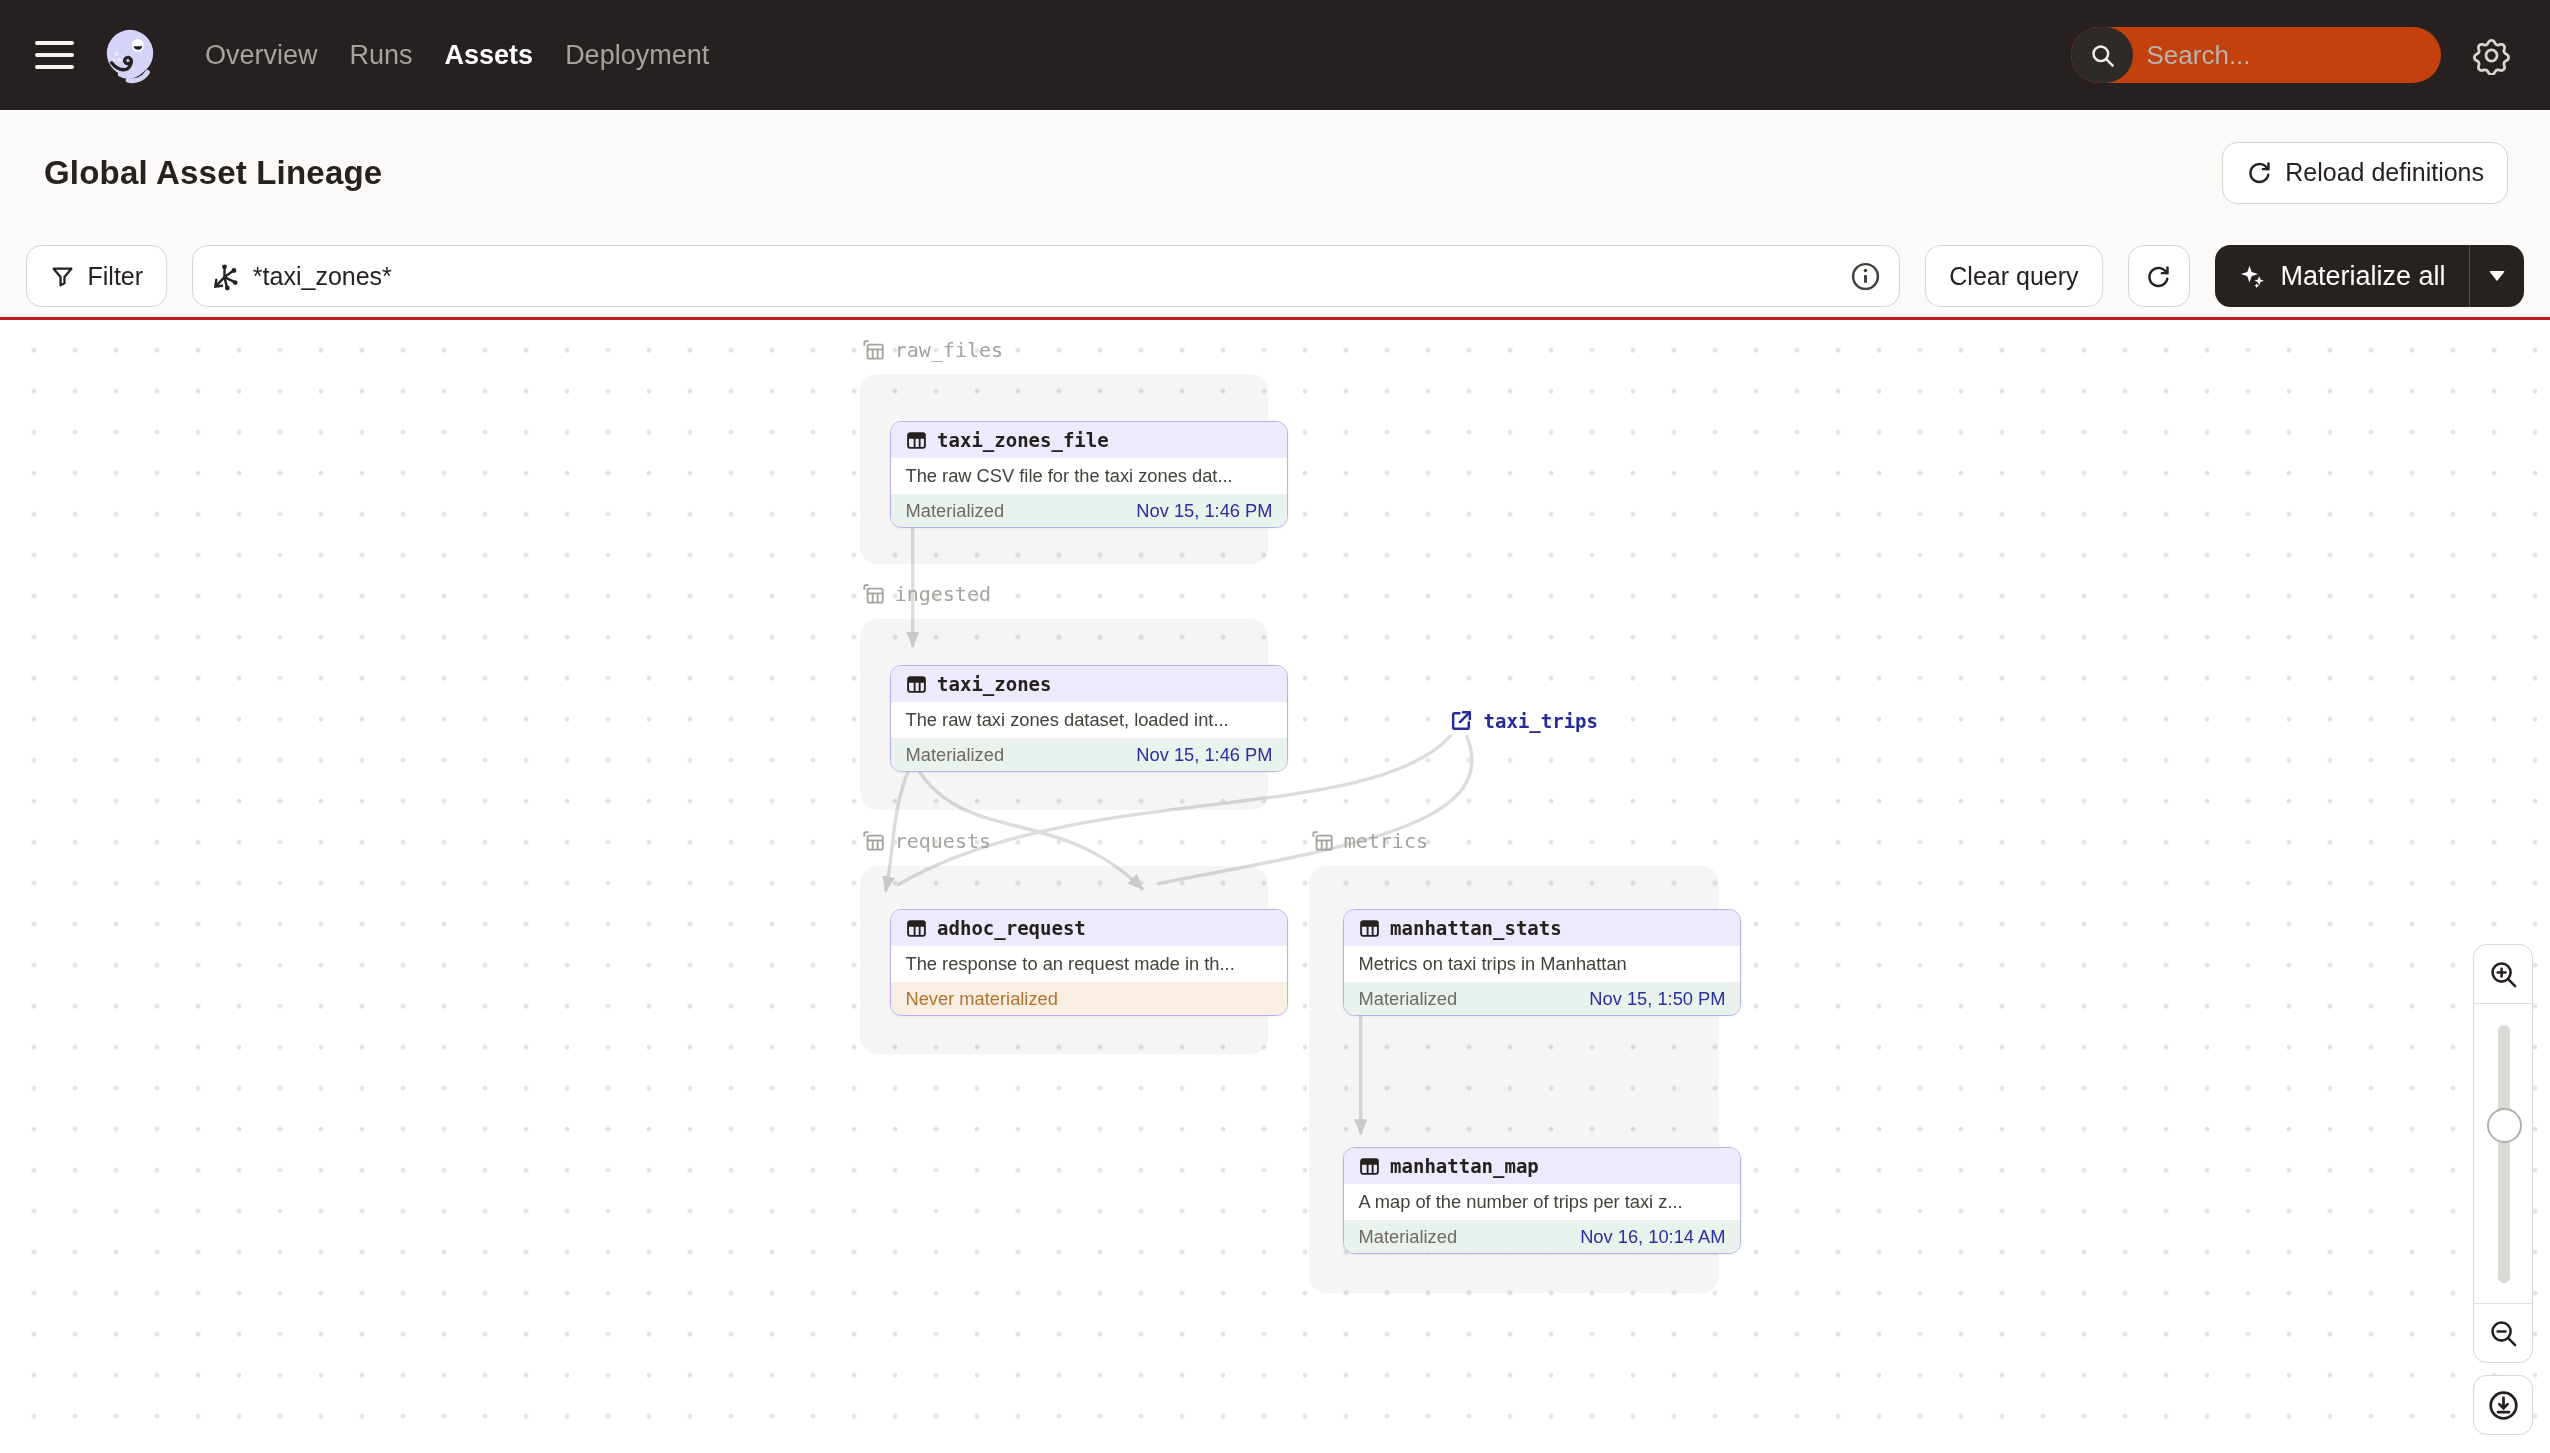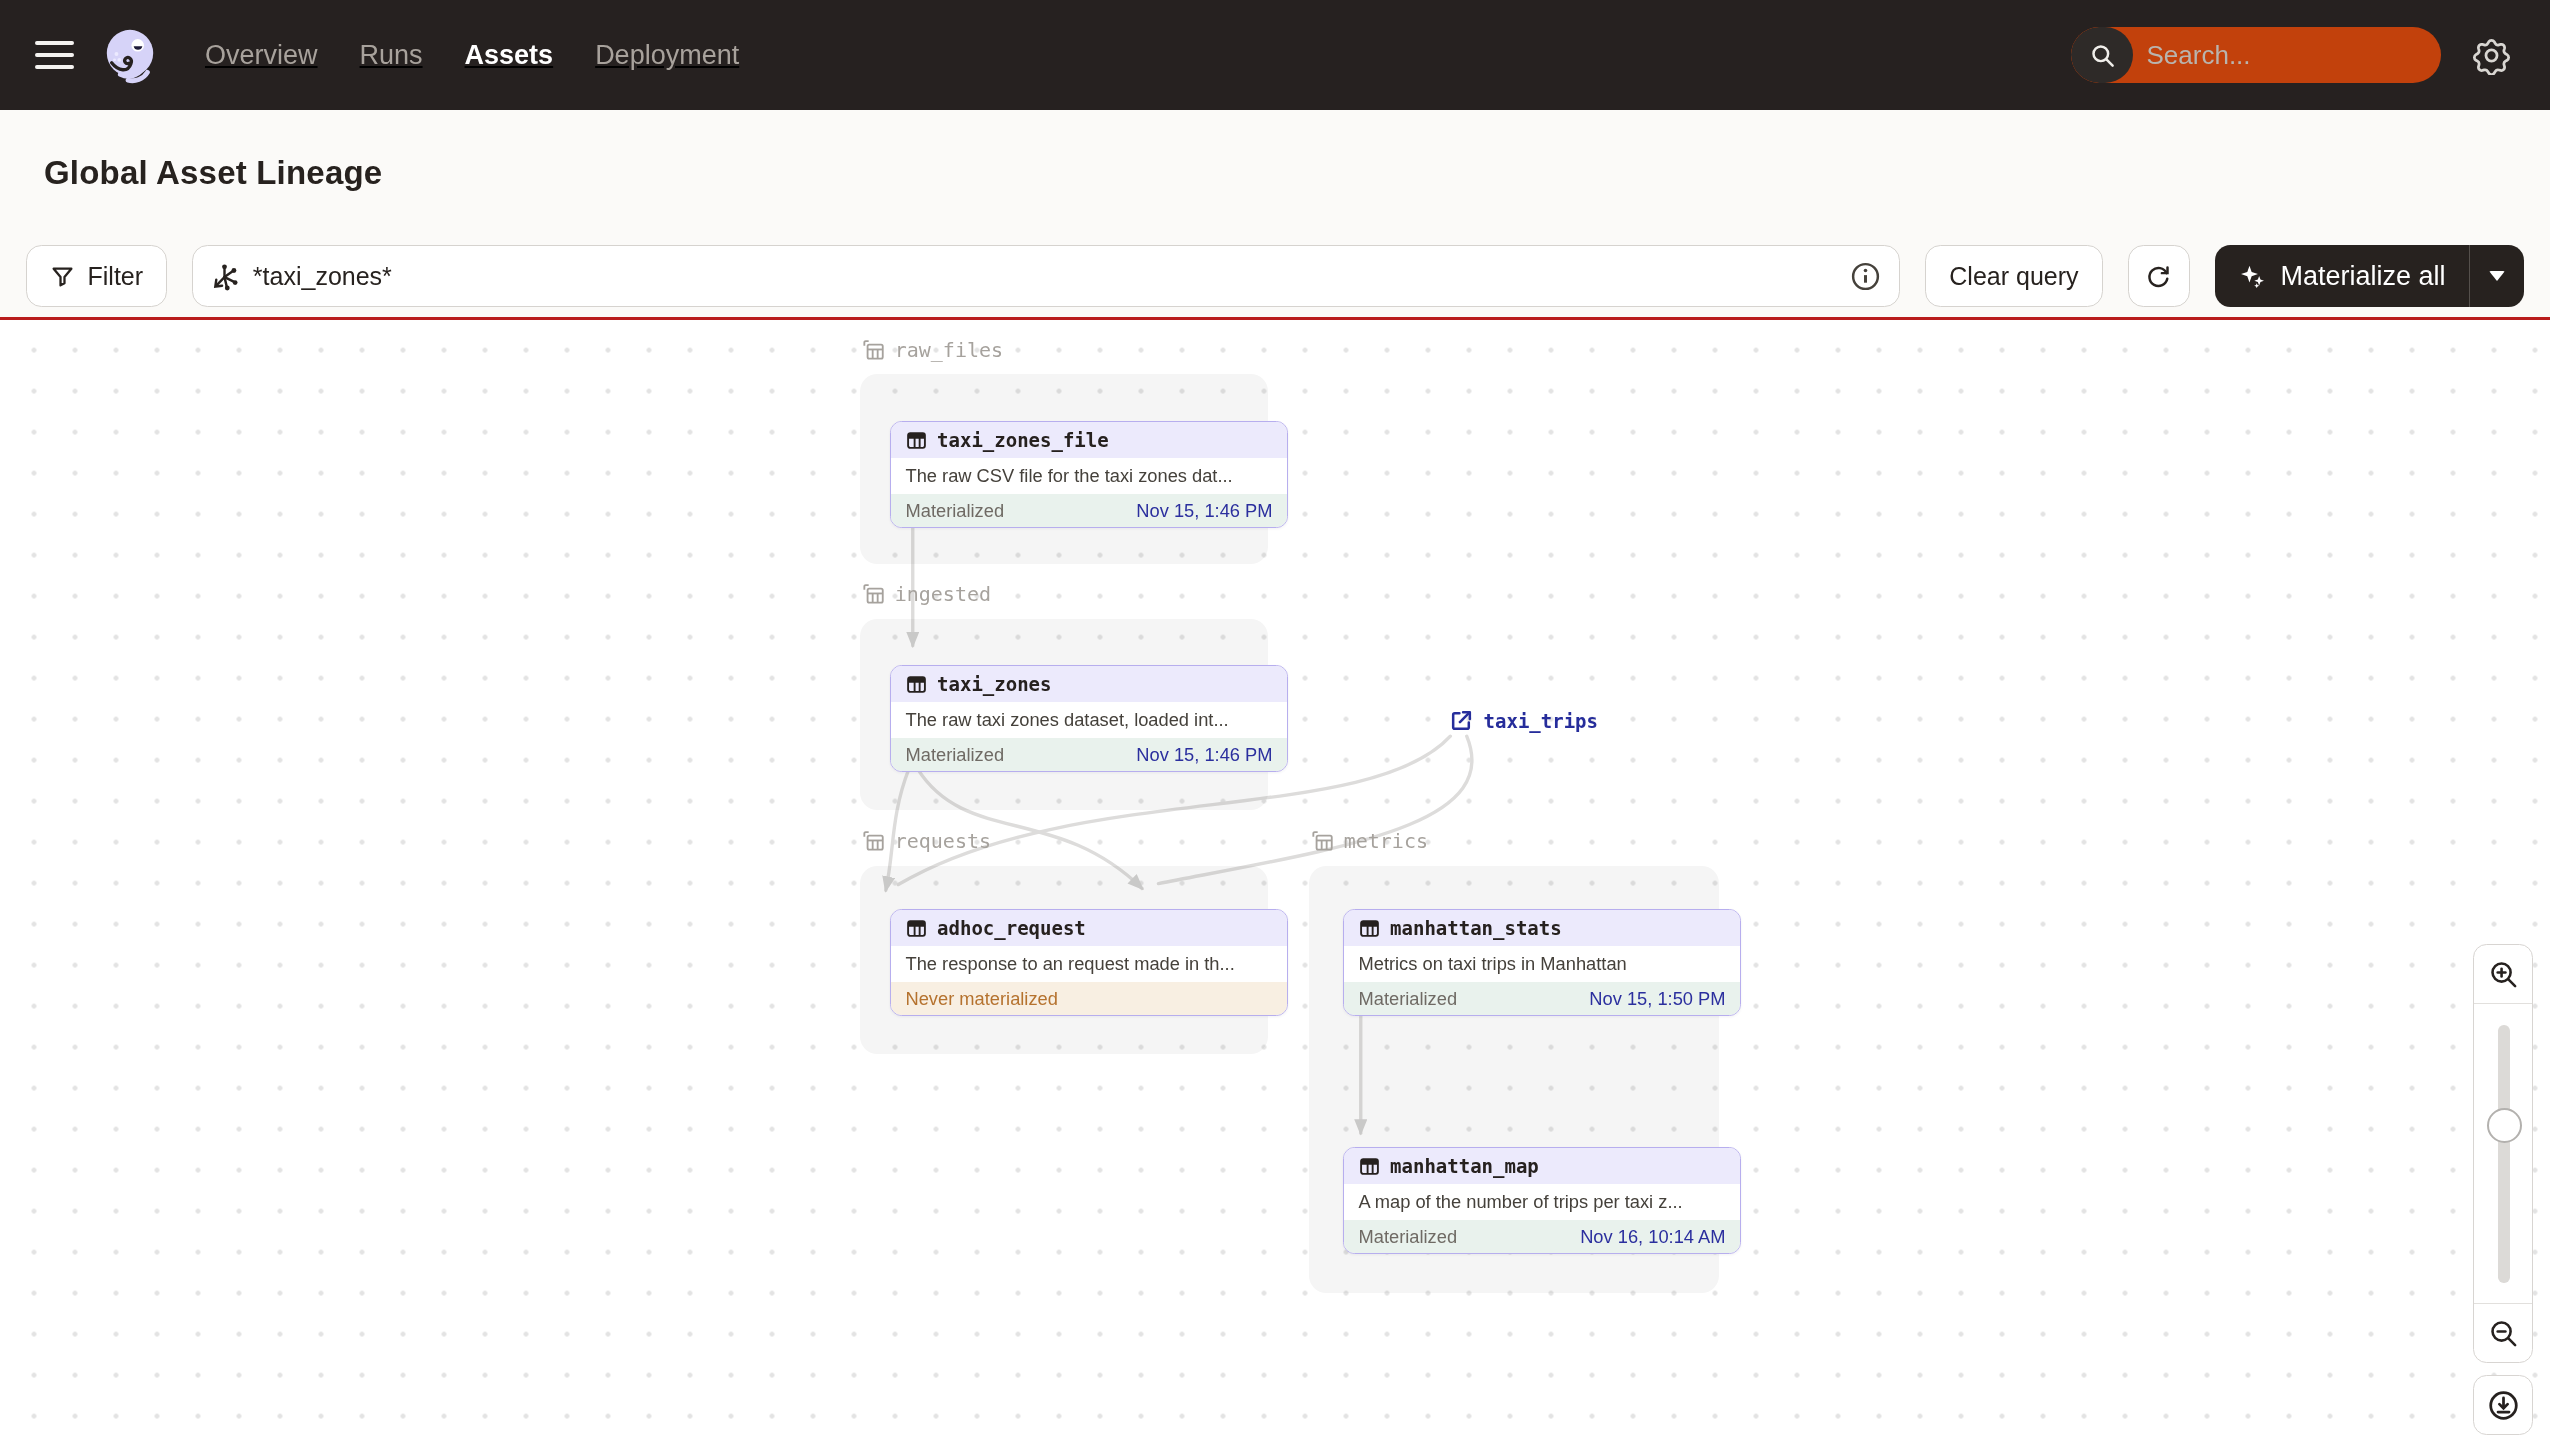--- a/index.html
+++ b/index.html
@@ -5,21 +5,21 @@
   * { box-sizing: border-box; margin: 0; padding: 0; }
   html,body { width: 2550px; height: 1453px; overflow: hidden;
     font-family: "Liberation Sans", sans-serif; background: #fbfaf8; }
   .mono { font-family: "DejaVu Sans Mono", monospace; }
 
   
   .topnav { height: 110px; background: #262120; display: flex; align-items: center; padding: 0 39px 0 35px; }
   .hamburger { width: 39px; height: 29px; display: flex; flex-direction: column; justify-content: space-between; cursor: pointer; margin-right: 27px; }
   .hamburger span { display:block; height: 4.8px; background:#f5f3f0; border-radius:1.9px; }
   .logo { width: 58px; height: 58px; margin-right: 46px; }
-  .nav-links { display: flex; align-items: flex-end; gap: 42px; text-decoration: underline; }
+  .nav-links { display: flex; align-items: flex-end; gap: 32px; }
   .nav-link { font-size: 27px; color: #a8a29c; cursor: pointer; }
   .nav-link.active { color: #ffffff; font-weight: bold; }
   .nav-spacer { flex: 1; }
   .search-pill { width: 370px; height: 56px; border-radius: 28px; background: #c2410c; display:flex; align-items:center; overflow:hidden; }
   .search-circle { width: 62px; height: 56px; border-radius: 28px; background: #2e2a28; display:flex; align-items:center; justify-content:center; flex: none; }
   .search-pill input { flex:1; background:transparent; border:none; outline:none; color:#ddd9d4; font-size: 26px; padding: 0 13.5px; font-family: "Liberation Sans", sans-serif; }
   .search-pill input::placeholder { color:#b9b4ae; }
   .gear-btn { margin-left: 31px; background:none; border:none; cursor:pointer; display:flex; }
 
   
@@ -105,20 +105,27 @@
   <button class="gear-btn">
     <svg width="39" height="39" viewBox="0 0 24 24" fill="none" stroke="#d9d6d2" stroke-width="1.7" stroke-linejoin="round">
       <path d="M10.3 3.6 a2 2 0 0 1 3.4 0 l.6 1 a2 2 0 0 0 2.2.9 l1.1-.3 a2 2 0 0 1 2.4 2.4 l-.3 1.1 a2 2 0 0 0 .9 2.2 l1 .6 a2 2 0 0 1 0 3.4 l-1 .6 a2 2 0 0 0-.9 2.2 l.3 1.1 a2 2 0 0 1-2.4 2.4 l-1.1-.3 a2 2 0 0 0-2.2.9 l-.6 1 a2 2 0 0 1-3.4 0 l-.6-1 a2 2 0 0 0-2.2-.9 l-1.1.3 a2 2 0 0 1-2.4-2.4 l.3-1.1 a2 2 0 0 0-.9-2.2 l-1-.6 a2 2 0 0 1 0-3.4 l1-.6 a2 2 0 0 0 .9-2.2 l-.3-1.1 a2 2 0 0 1 2.4-2.4 l1.1.3 a2 2 0 0 0 2.2-.9 z"></path>
       <circle cx="12" cy="12" r="3.4"></circle>
     </svg>
   </button>
 </header>
 
 <div class="page-header">
   <h1 class="page-title">Global Asset Lineage</h1>
+  <button class="btn">
+    <svg width="27" height="27" viewBox="0 0 24 24" fill="none" stroke="#27221f" stroke-width="2.2" stroke-linecap="round">
+      <path d="M19.2 9 a8 8 0 1 0 .6 5"></path>
+      <path d="M20 4 v5 h-5"></path>
+    </svg>
+    <span>Reload definitions</span>
+  </button>
 </div>
 
 <div class="toolbar">
   <button class="btn">
     <svg width="25" height="25" viewBox="0 0 24 24" fill="none" stroke="#27221f" stroke-width="2.2" stroke-linejoin="round">
       <path d="M3.5 4.5 h17 l-6.6 8 v6 l-3.8 2 v-8 z"></path>
     </svg>
     <span>Filter</span>
   </button>
 

